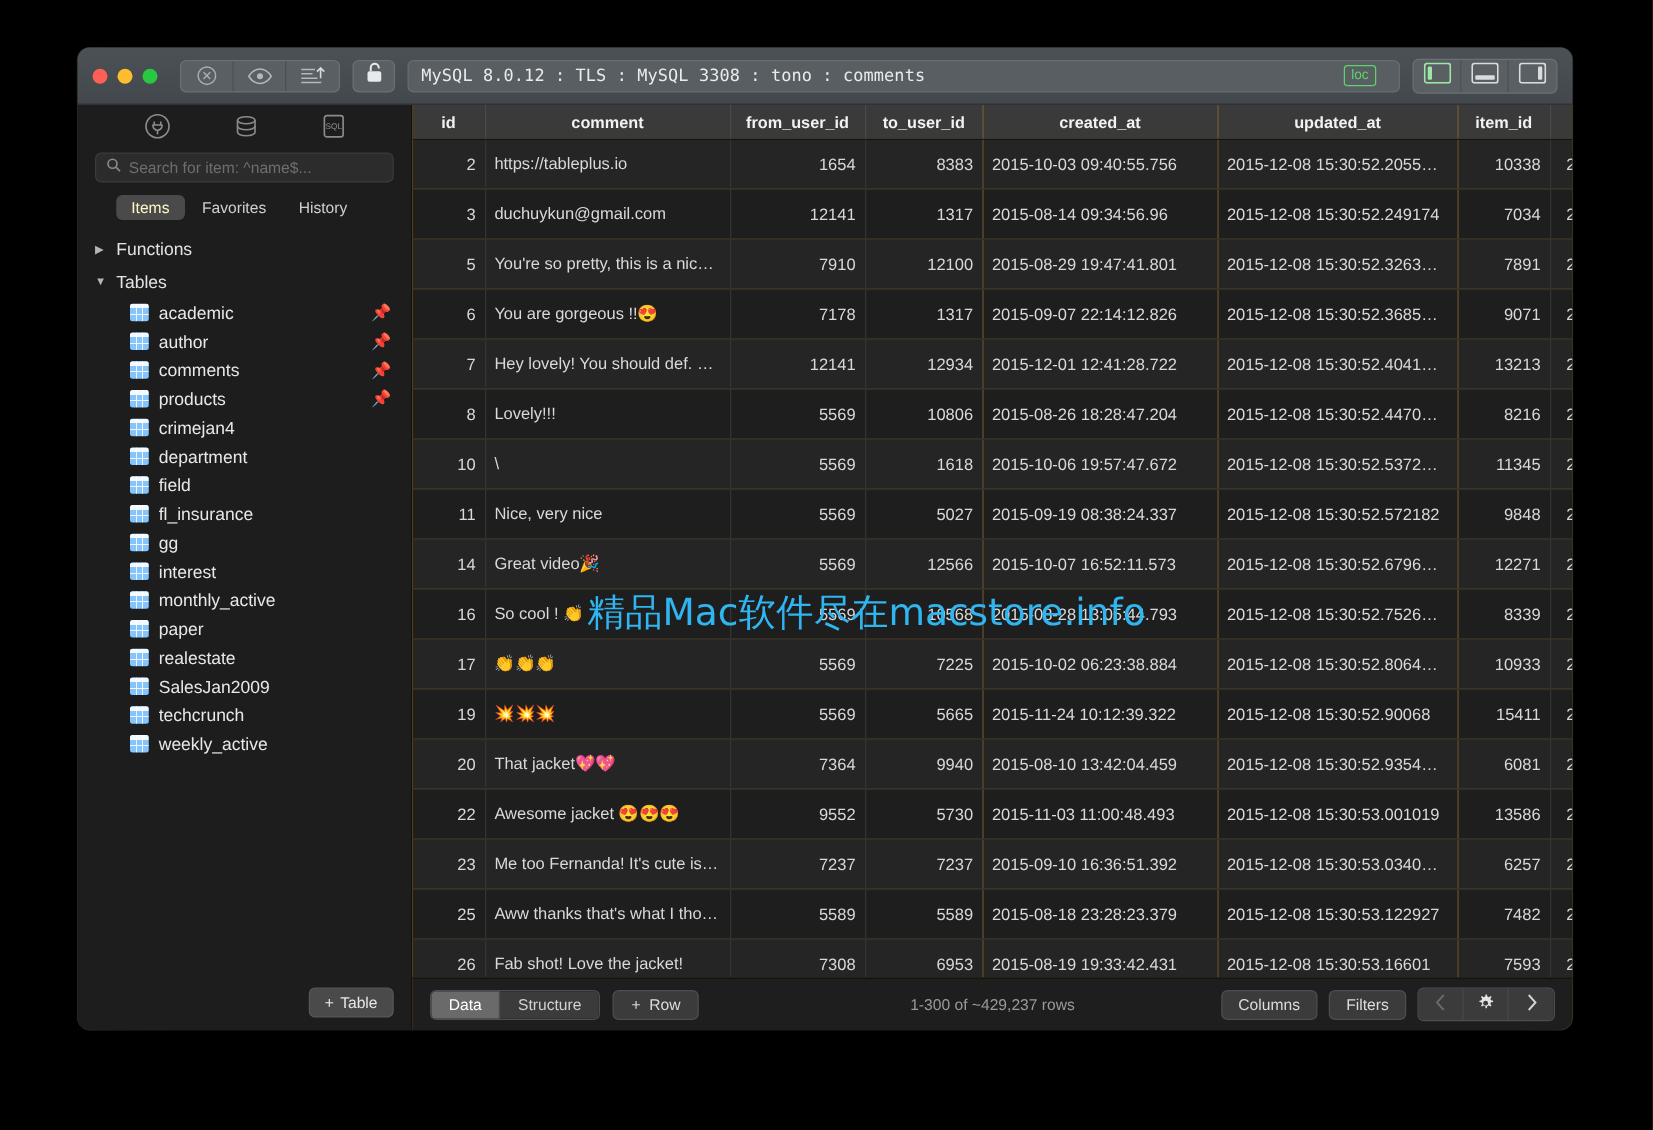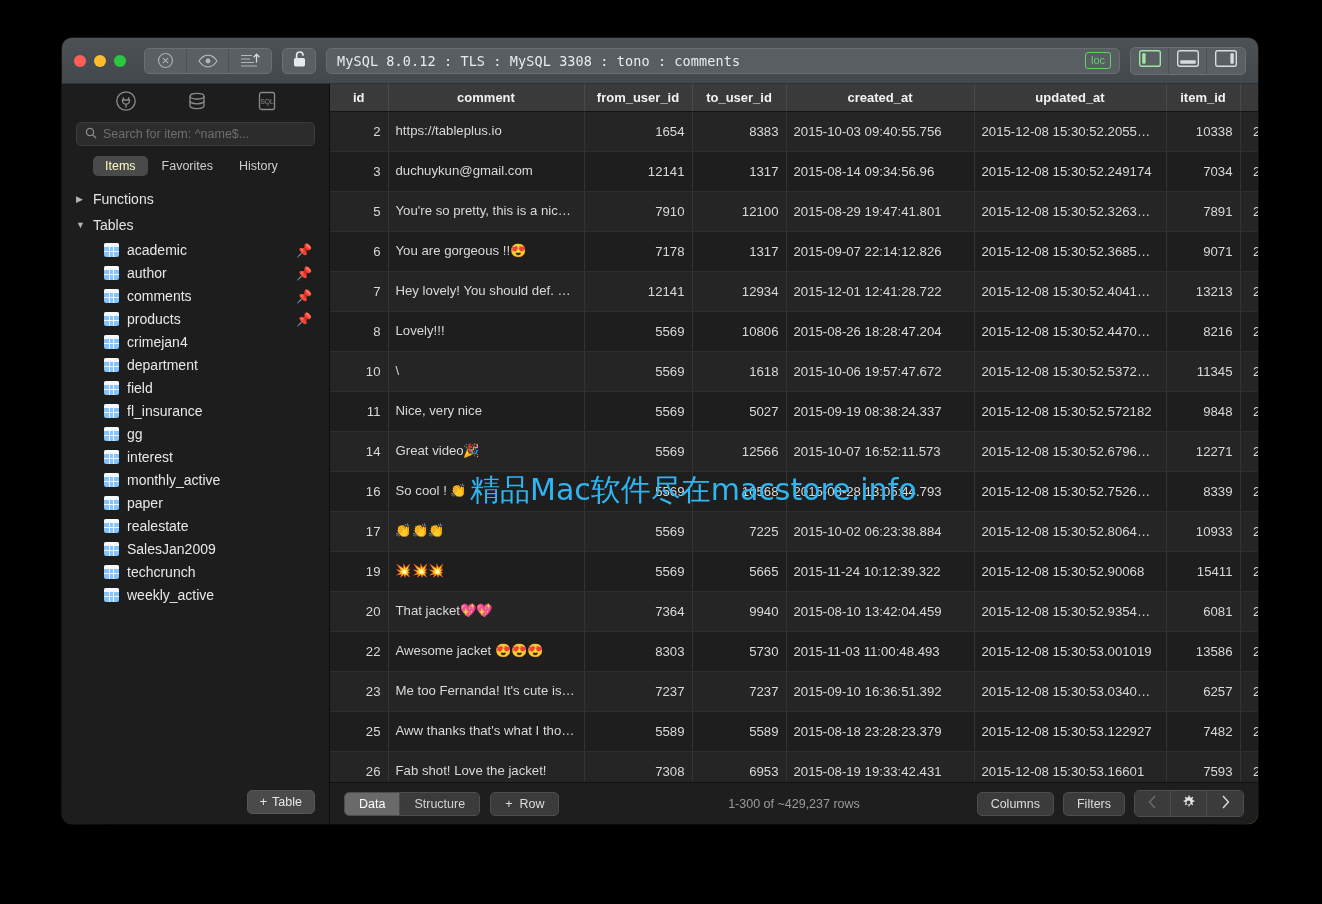--- a/index.html
+++ b/index.html
@@ -75,21 +75,21 @@
     position: relative;
   }
   .titlefield .ttxt {
     color: #e9eced;
     font-size: 13.5px;
     font-family: "DejaVu Sans Mono", monospace;
     letter-spacing: 0.1px;
     white-space: nowrap;
   }
   .locbadge {
-    position: absolute; right: 8px;
+    position: absolute; right: 18px;
     border: 1px solid #5fd36a;
     color: #5fd36a;
     font-size: 11px;
     border-radius: 3px;
     padding: 1px 5px;
     line-height: 1.1;
   }
 
   .panelgroup {
     display: flex;
@@ -680,21 +680,21 @@
                 <td class="num">7364</td>
                 <td class="num">9940</td>
                 <td>2015-08-10 13:42:04.459</td>
                 <td>2015-12-08 15:30:52.9354…</td>
                 <td class="num">6081</td>
                 <td class="num">216</td>
               </tr>
               <tr class="odd">
                 <td class="num">22</td>
                 <td class="wrapcell">Awesome jacket 😍😍😍</td>
-                <td class="num">8303</td>
+                <td class="num">9552</td>
                 <td class="num">5730</td>
                 <td>2015-11-03 11:00:48.493</td>
                 <td>2015-12-08 15:30:53.001019</td>
                 <td class="num">13586</td>
                 <td class="num">216</td>
               </tr>
               <tr class="even">
                 <td class="num">23</td>
                 <td class="wrapcell">Me too Fernanda! It's cute isn't it 😊😘 x</td>
                 <td class="num">7237</td>

